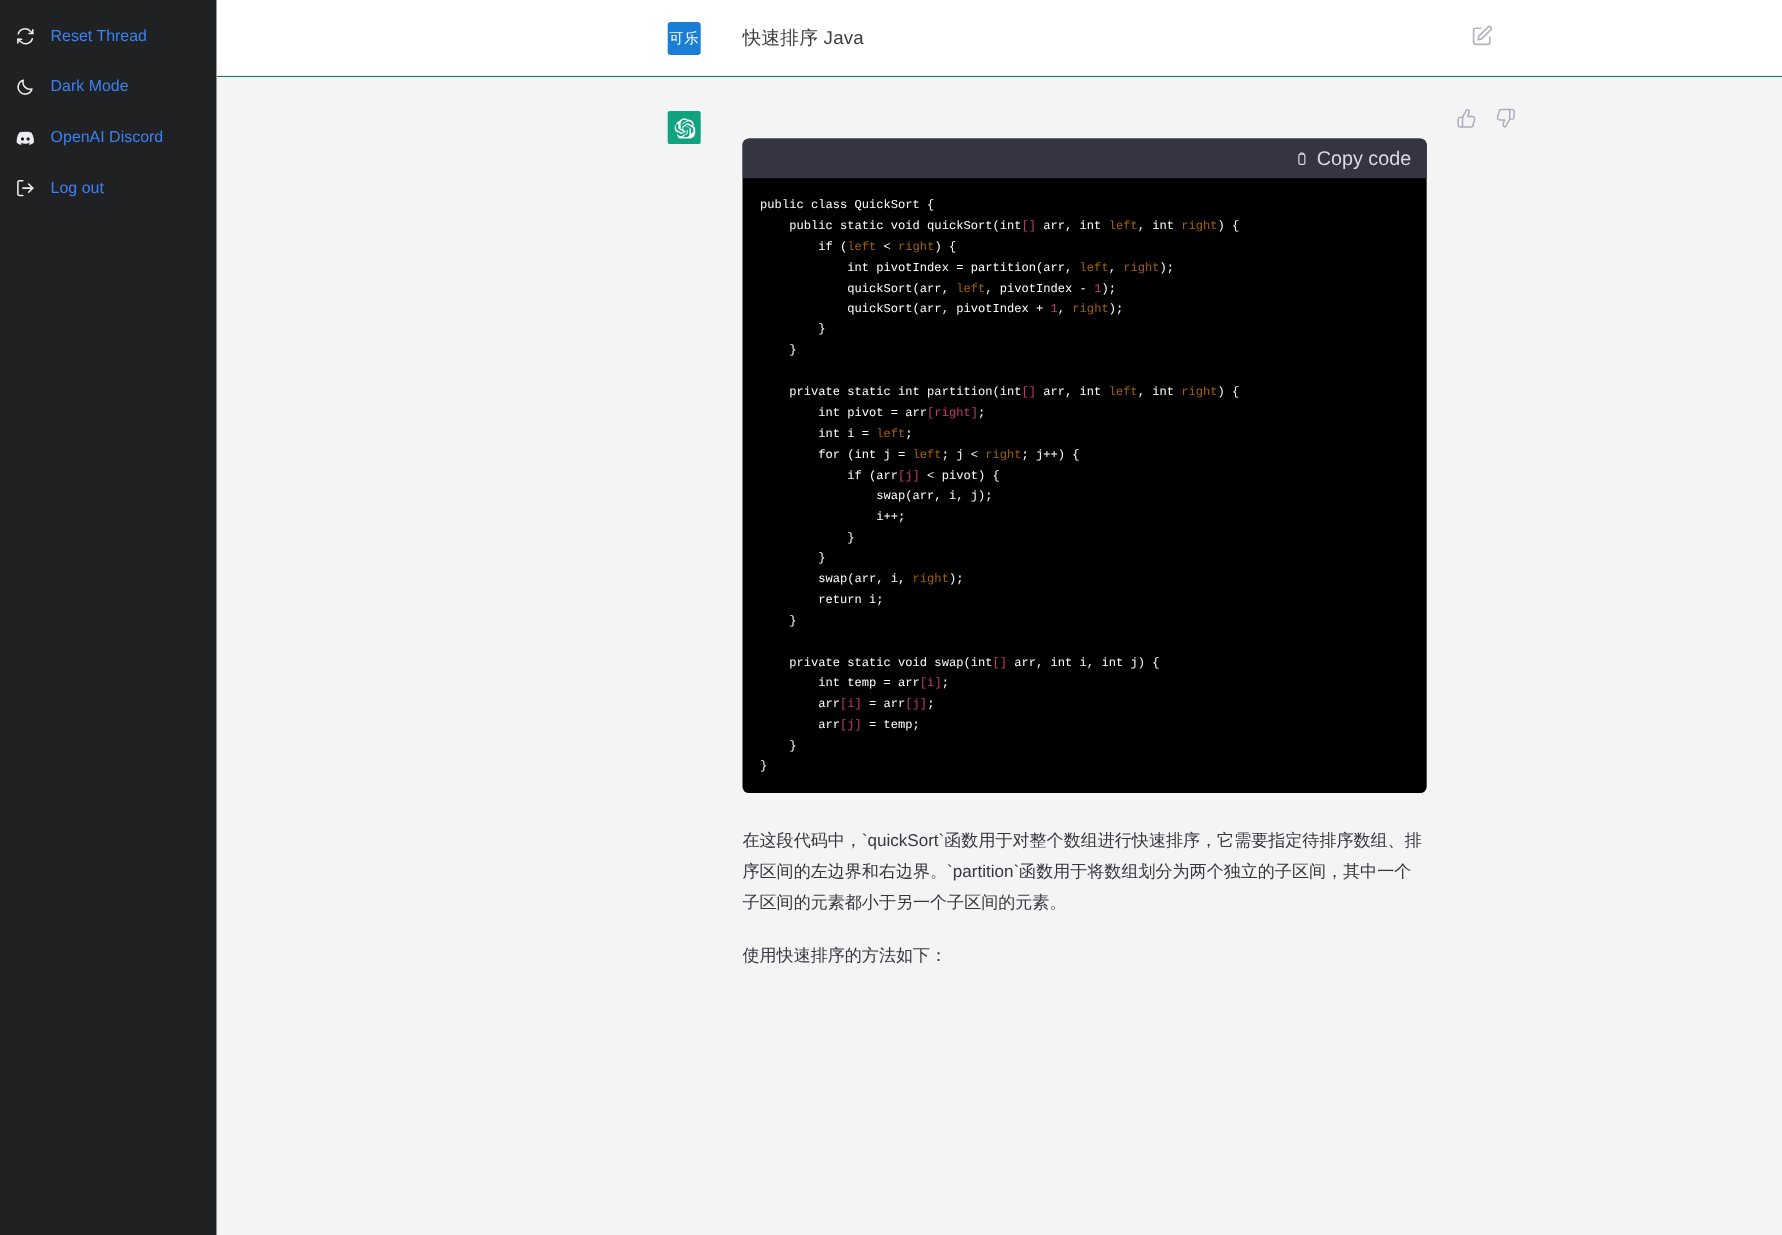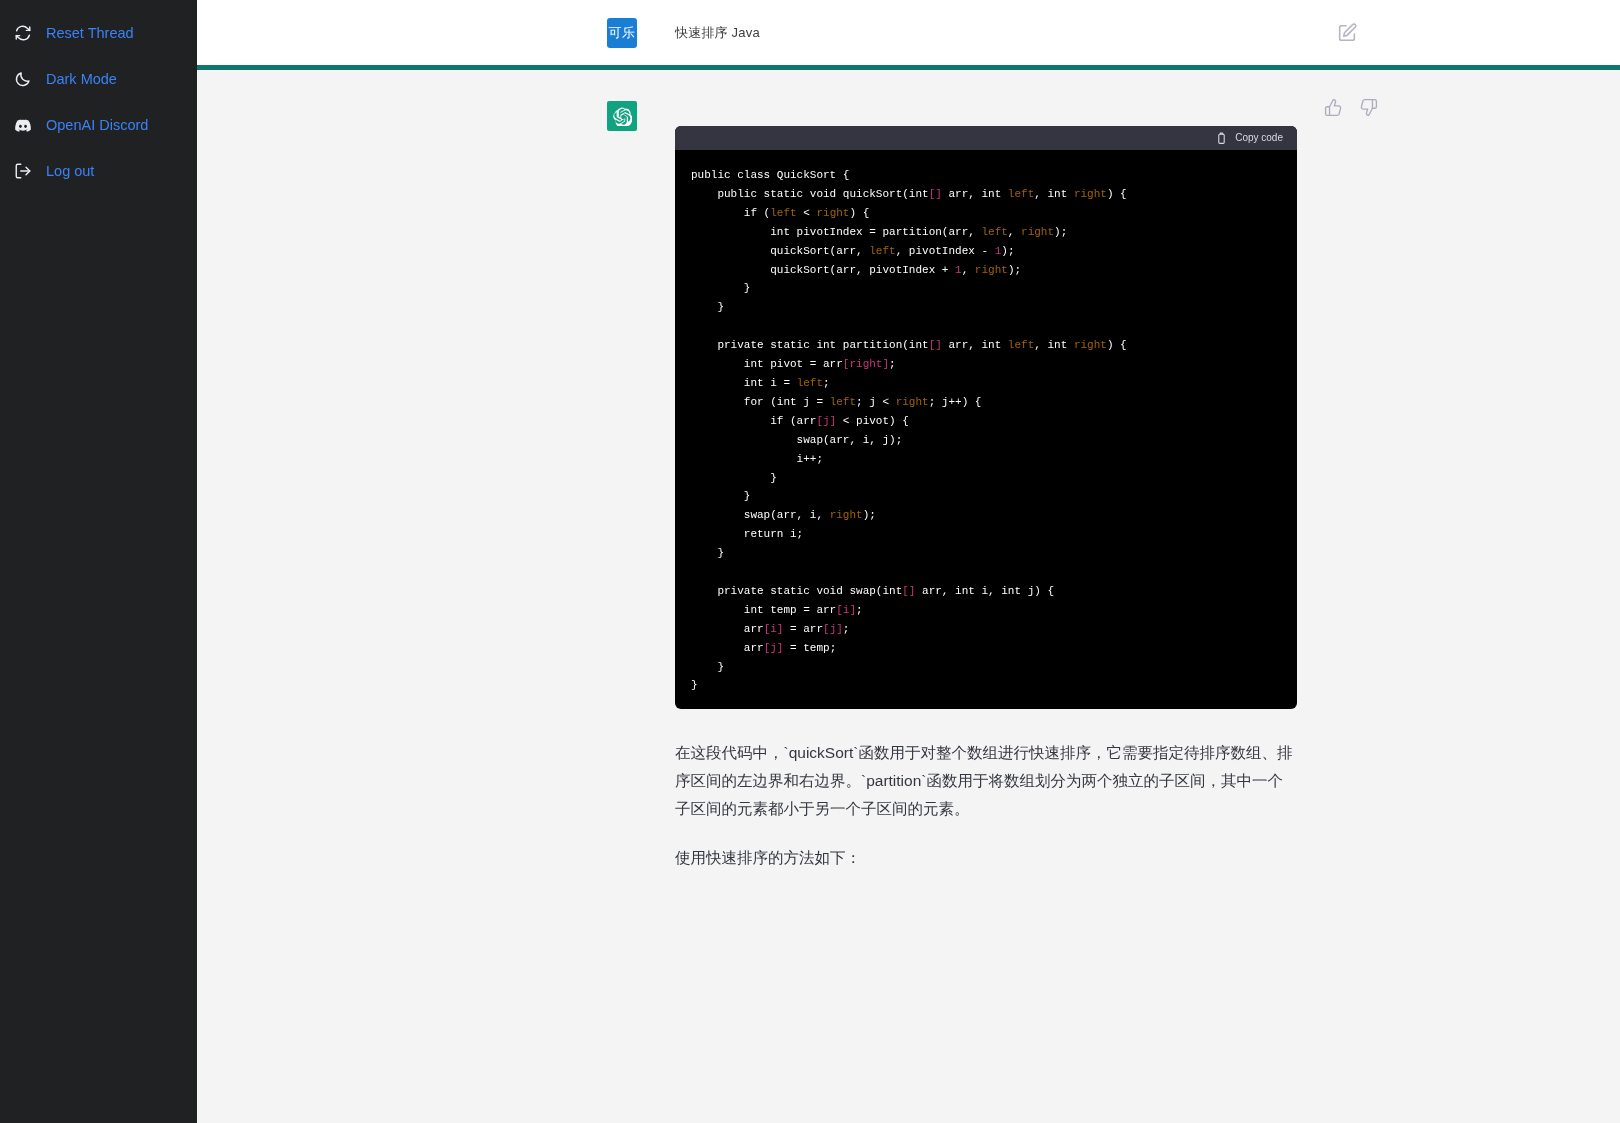--- a/index.html
+++ b/index.html
@@ -60,21 +60,21 @@
     background: #f4f4f5;
     overflow: hidden;
     position: relative;
   }
 
   
   #chat-header {
     height: 70px;
     min-height: 70px;
     background: #ffffff;
-    border-bottom: 5px solid #0f766e;
+    border-bottom: 1px solid #0f766e;
     display: flex;
     align-items: center;
     position: relative;
   }
 
   #header-inner {
     width: 100%;
     padding-left: 410px;
     padding-right: 60px;
     display: flex;
@@ -90,21 +90,21 @@
     color: #fff;
     font-size: 13px;
     display: flex;
     align-items: center;
     justify-content: center;
     letter-spacing: 0.5px;
     flex: 0 0 30px;
   }
 
   #chat-title {
-    font-size: 13px;
+    font-size: 17px;
     color: #3c3c42;
     letter-spacing: 0.2px;
   }
 
   #edit-btn {
     position: absolute;
     right: 262px;
     top: 22px;
     width: 22px;
     height: 22px;
@@ -167,28 +167,28 @@
   .code-block {
     background: #000000;
     border-radius: 6px;
     overflow: hidden;
     margin: 28px 0 30px 0;
     width: 622px;
   }
 
   .code-head {
     background: #343541;
-    height: 24px;
+    height: 36px;
     display: flex;
     align-items: center;
     justify-content: flex-end;
     padding-right: 14px;
     gap: 7px;
     color: #d9d9e3;
-    font-size: 10px;
+    font-size: 18px;
     cursor: pointer;
   }
   .clip-icon { width: 13px; height: 13px; }
   .clip-icon svg { display: block; }
 
   .code-body {
     padding: 16px 14px 14px 16px;
     font-family: "Liberation Mono", "DejaVu Sans Mono", monospace;
     font-size: 11px;
     line-height: 1.72;

